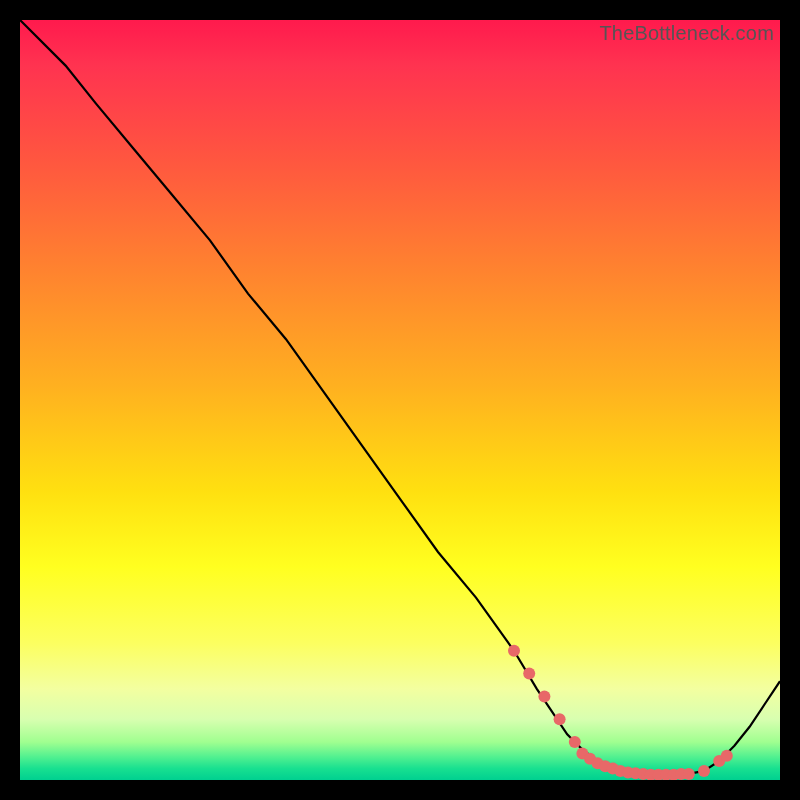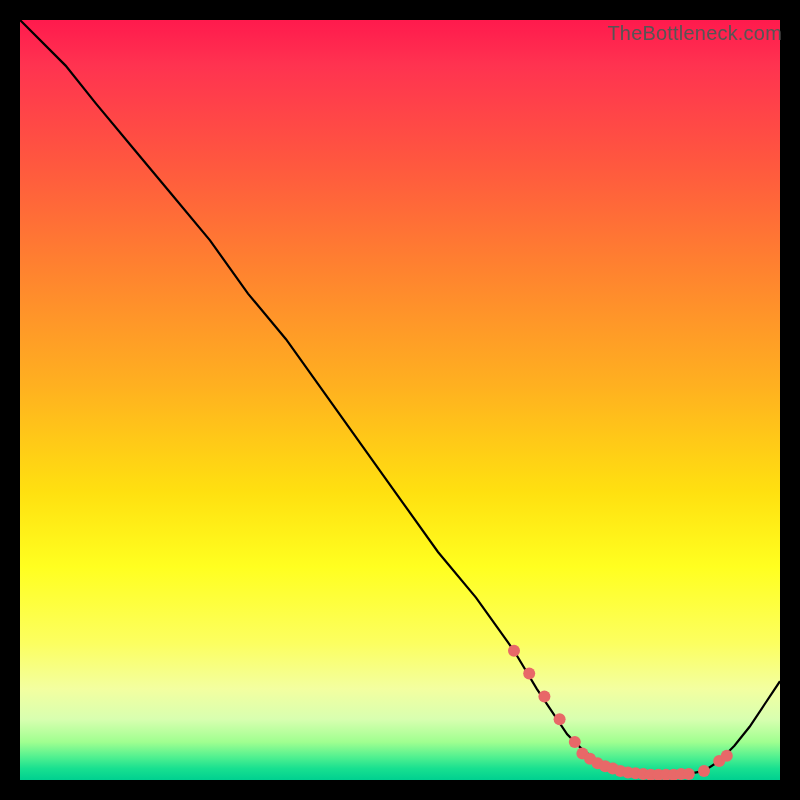--- a/index.html
+++ b/index.html
@@ -11,21 +11,20 @@
     overflow: hidden;
     font-family: Arial, Helvetica, sans-serif;
   }
   .frame {
     position: absolute;
     left: 20px;
     top: 20px;
     width: 760px;
     height: 760px;
     background: #000;
-    padding-left: 8px;
   }
   .gradient {
     position: absolute;
     left: 0;
     top: 0;
     width: 760px;
     height: 760px;
     background: linear-gradient(
       to bottom,
       #ff1a4d 0%,

